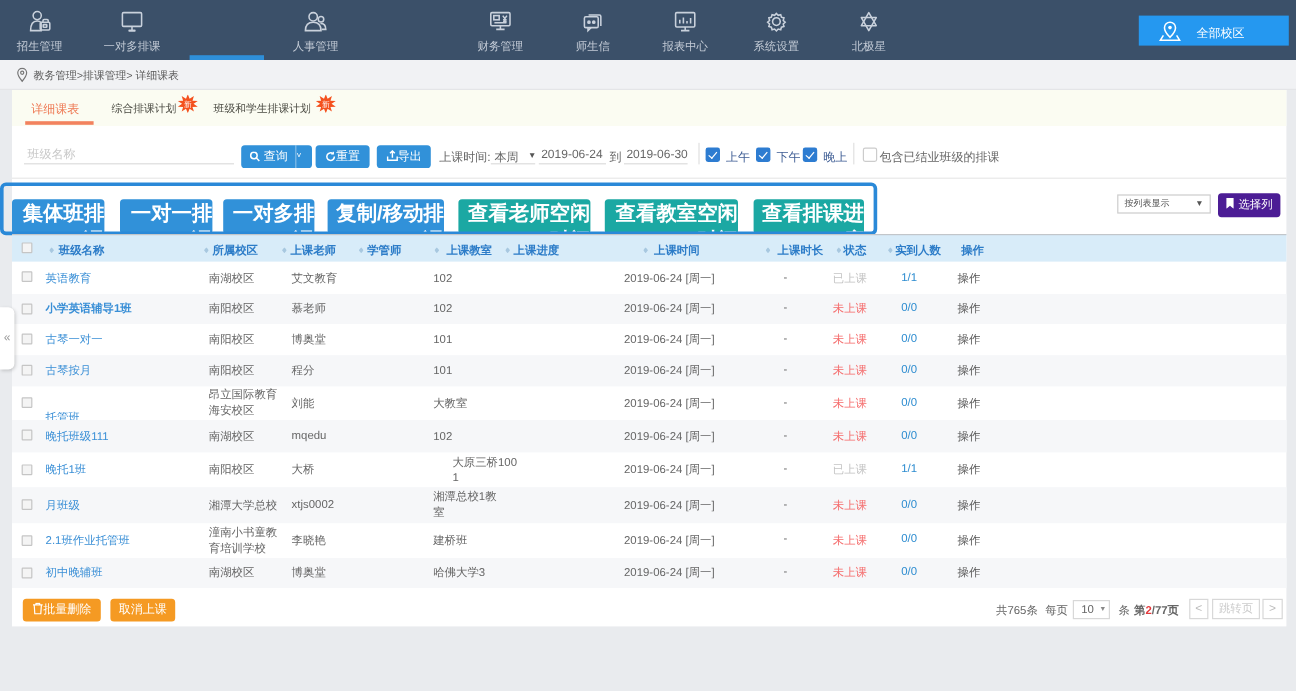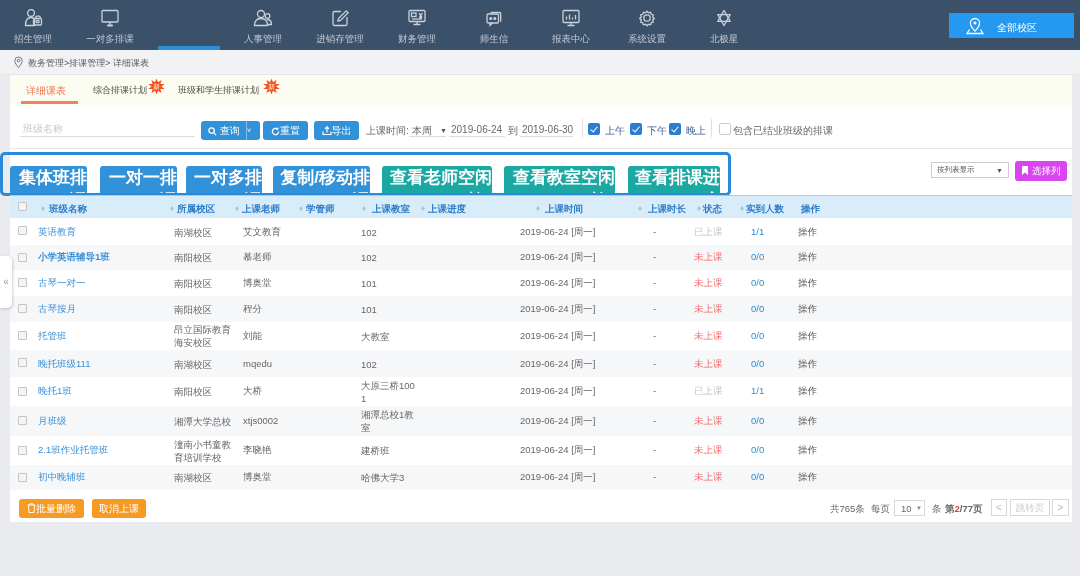--- a/index.html
+++ b/index.html
@@ -33,21 +33,21 @@
 .cb:after{content:"";position:absolute;left:4px;top:1.5px;width:3px;height:6px;border:solid #fff;border-width:0 1.6px 1.6px 0;transform:rotate(40deg);}
 .cblb{position:absolute;top:124px;font-size:10px;color:#3e5d94;}
 #cbe{position:absolute;top:123px;width:12px;height:12px;background:#fff;border:1px solid #ccc;border-radius:2px;}
 #divline{position:absolute;left:10px;top:148px;width:1062px;height:1px;background:#e8e8e8;}
 .abtn{position:absolute;top:166px;height:29px;border-radius:3px;color:#fff;font-size:17px;font-weight:bold;text-align:right;line-height:23px;}
 .blue{background:#3191d9;}
 .teal{background:#1ba8a3;}
 #annot{position:absolute;left:0px;top:152px;width:731px;height:44px;border:3.5px solid #2a89d8;border-radius:5px;}
 #colsel{position:absolute;left:931px;top:162px;width:78px;height:16px;border:1px solid #ccc;background:#fff;font-size:7.5px;color:#555;line-height:14px;padding-left:5px;}
 #colsel .ar{float:right;margin-right:5px;font-size:7px;color:#555;margin-top:1px;}
-#colbtn{position:absolute;left:1015px;top:161px;width:52px;height:20px;background:#d946ef;border-radius:3px;color:#fff;font-size:9.5px;line-height:20px;text-align:center;}
+#colbtn{position:absolute;left:1015px;top:161px;width:52px;height:20px;background:#4c1d95;border-radius:3px;color:#fff;font-size:9.5px;line-height:20px;text-align:center;}
 #thead{position:absolute;left:10px;top:195px;width:1062px;height:23px;background:#d8ecf9;border-top:1px solid #c2c6ca;}
 .th{position:absolute;top:7px;font-size:9.5px;color:#2c7cc8;font-weight:bold;white-space:nowrap;}
 .sort{position:absolute;top:10px;width:4px;height:5px;background:#a8c8e0;clip-path:polygon(50% 0,100% 50%,50% 100%,0 50%);}
 .trow{position:absolute;left:10px;width:1062px;font-size:9.5px;color:#666;}
 .trow.alt{background:#f6f7f9;}
 .tcb{position:absolute;width:9px;height:9px;border:1px solid #c5c5c5;background:#f4f4f4;border-radius:1px;}
 .c-name{position:absolute;left:28px;color:#3a8fd6;}
 .c-campus{position:absolute;left:164px;width:80px;line-height:13px;}
 .c-teacher{position:absolute;left:233px;}
 .c-room{position:absolute;left:351px;width:80px;line-height:13px;}
@@ -86,27 +86,20 @@
       <span class="lb">一对多排课</span>
     </div>
 <div class="navitem" style="left:225px;">
       <span class="ic"><svg width="22" height="20" viewBox="0 0 22 20" fill="none" stroke="#c9d1dc" stroke-width="1.3">
           <circle cx="9" cy="6" r="3.5"></circle>
           <path d="M2.5 17.5 C2.5 12.5 5.5 10.5 9 10.5 C12.5 10.5 15.5 12.5 15.5 17.5 Z"></path>
           <circle cx="15.5" cy="8" r="2.3"></circle>
           <path d="M15 11.5 c2.8 0 4.5 1.8 4.5 5 l-3.5 0"></path>
         </svg></span>
       <span class="lb">人事管理</span>
-    </div>
-<div class="navitem" style="left:302px;">
-      <span class="ic"><svg width="22" height="20" viewBox="0 0 22 20" fill="none" stroke="#c9d1dc" stroke-width="1.3">
-          <path d="M18 9 v7 a1.5 1.5 0 0 1 -1.5 1.5 h-11 a1.5 1.5 0 0 1 -1.5 -1.5 v-11 a1.5 1.5 0 0 1 1.5-1.5 H12"></path>
-          <path d="M9.5 10.5 L17.2 2.8 l2 2 L11.5 12.5 l-2.6 0.6 Z"></path>
-        </svg></span>
-      <span class="lb">进销存管理</span>
     </div>
 <div class="navitem" style="left:379px;">
       <span class="ic"><svg width="22" height="20" viewBox="0 0 22 20" fill="none" stroke="#c9d1dc" stroke-width="1.3">
           <rect x="3" y="2.5" width="16" height="11" rx="1"></rect>
           <rect x="5.5" y="5" width="4.5" height="3.5"></rect>
           <path d="M13 5 l1.7 2.5 l1.7 -2.5 M14.7 7.5 v3 M13.2 8.5 h3 M13.2 10 h3"></path>
           <path d="M6 11 h10"></path>
           <path d="M11 13.5 v3 M7.5 16.5 h7"></path>
         </svg></span>
       <span class="lb">财务管理</span>
@@ -287,21 +280,21 @@
     <div class="c-teacher" style="top:7px;">程分</div>
     <div class="c-room" style="top:7px;">101</div>
     <div class="c-date" style="top:7px;">2019-06-24 [周一]</div>
     <div class="c-dash" style="top:7px;">-</div>
     <div class="c-status red" style="top:7px;">未上课</div>
     <div class="c-count" style="top:7px;">0/0</div>
     <div class="c-op" style="top:7px;">操作</div>
   </div>
 <div class="trow" style="top:322px;height:28px;">
     <div class="tcb" style="top:9px;left:8px;"></div>
-    <div class="c-name" style="top:8px;font-family:Liberation Serif, serif;">托管班</div>
+    <div class="c-name" style="top:20px;font-family:Liberation Serif, serif;">托管班</div>
     <div class="c-campus" style="top:1px;">昂立国际教育<br>海安校区</div>
     <div class="c-teacher" style="top:8px;">刘能</div>
     <div class="c-room" style="top:8px;">大教室</div>
     <div class="c-date" style="top:8px;">2019-06-24 [周一]</div>
     <div class="c-dash" style="top:8px;">-</div>
     <div class="c-status red" style="top:8px;">未上课</div>
     <div class="c-count" style="top:8px;">0/0</div>
     <div class="c-op" style="top:8px;">操作</div>
   </div>
 <div class="trow alt" style="top:350px;height:27px;">
@@ -314,21 +307,21 @@
     <div class="c-dash" style="top:8px;">-</div>
     <div class="c-status red" style="top:8px;">未上课</div>
     <div class="c-count" style="top:8px;">0/0</div>
     <div class="c-op" style="top:8px;">操作</div>
   </div>
 <div class="trow" style="top:377px;height:29px;">
     <div class="tcb" style="top:10px;left:8px;"></div>
     <div class="c-name" style="top:8px;">晚托1班</div>
     <div class="c-campus" style="top:8px;">南阳校区</div>
     <div class="c-teacher" style="top:8px;">大桥</div>
-    <div class="c-room" style="top:2px;">大原三桥100<br>1</div>
+    <div class="c-room" style="top:2px;margin-left:16px;">大原三桥100<br>1</div>
     <div class="c-date" style="top:8px;">2019-06-24 [周一]</div>
     <div class="c-dash" style="top:8px;">-</div>
     <div class="c-status gray" style="top:8px;">已上课</div>
     <div class="c-count" style="top:8px;">1/1</div>
     <div class="c-op" style="top:8px;">操作</div>
   </div>
 <div class="trow alt" style="top:406px;height:30px;">
     <div class="tcb" style="top:10px;left:8px;"></div>
     <div class="c-name" style="top:9px;">月班级</div>
     <div class="c-campus" style="top:9px;">湘潭大学总校</div>

